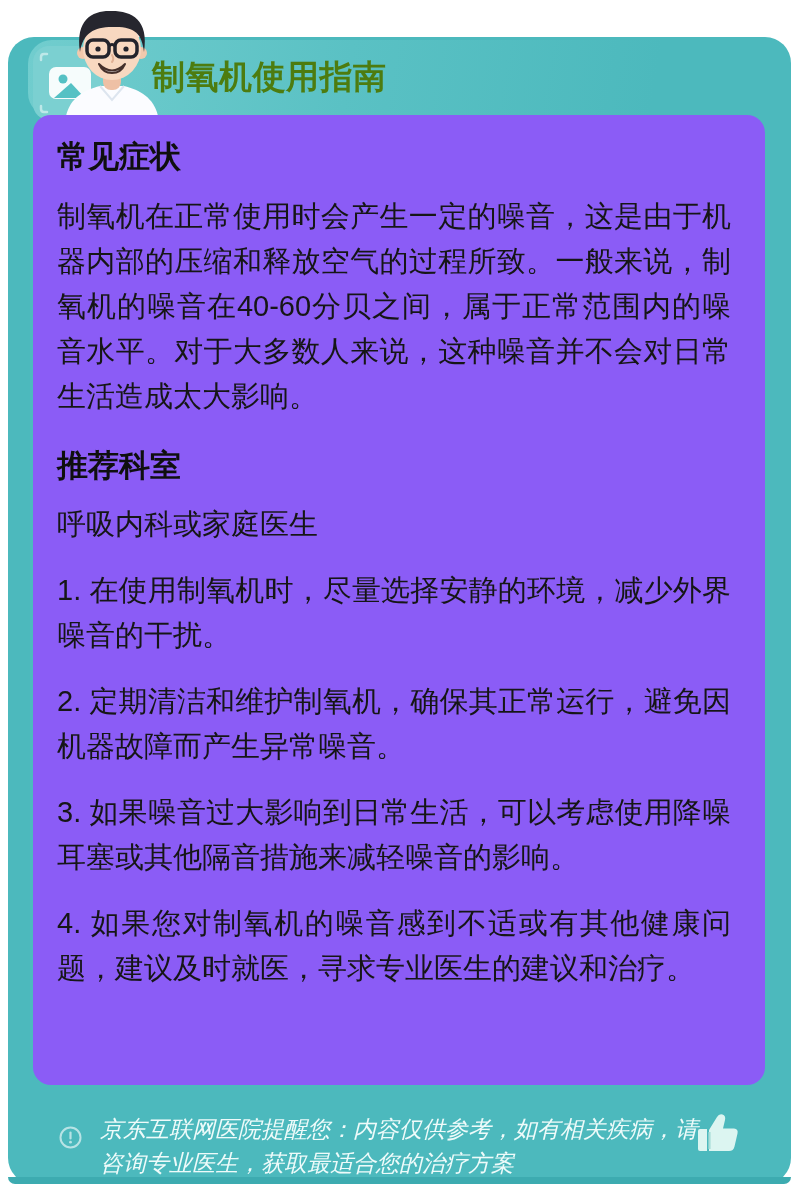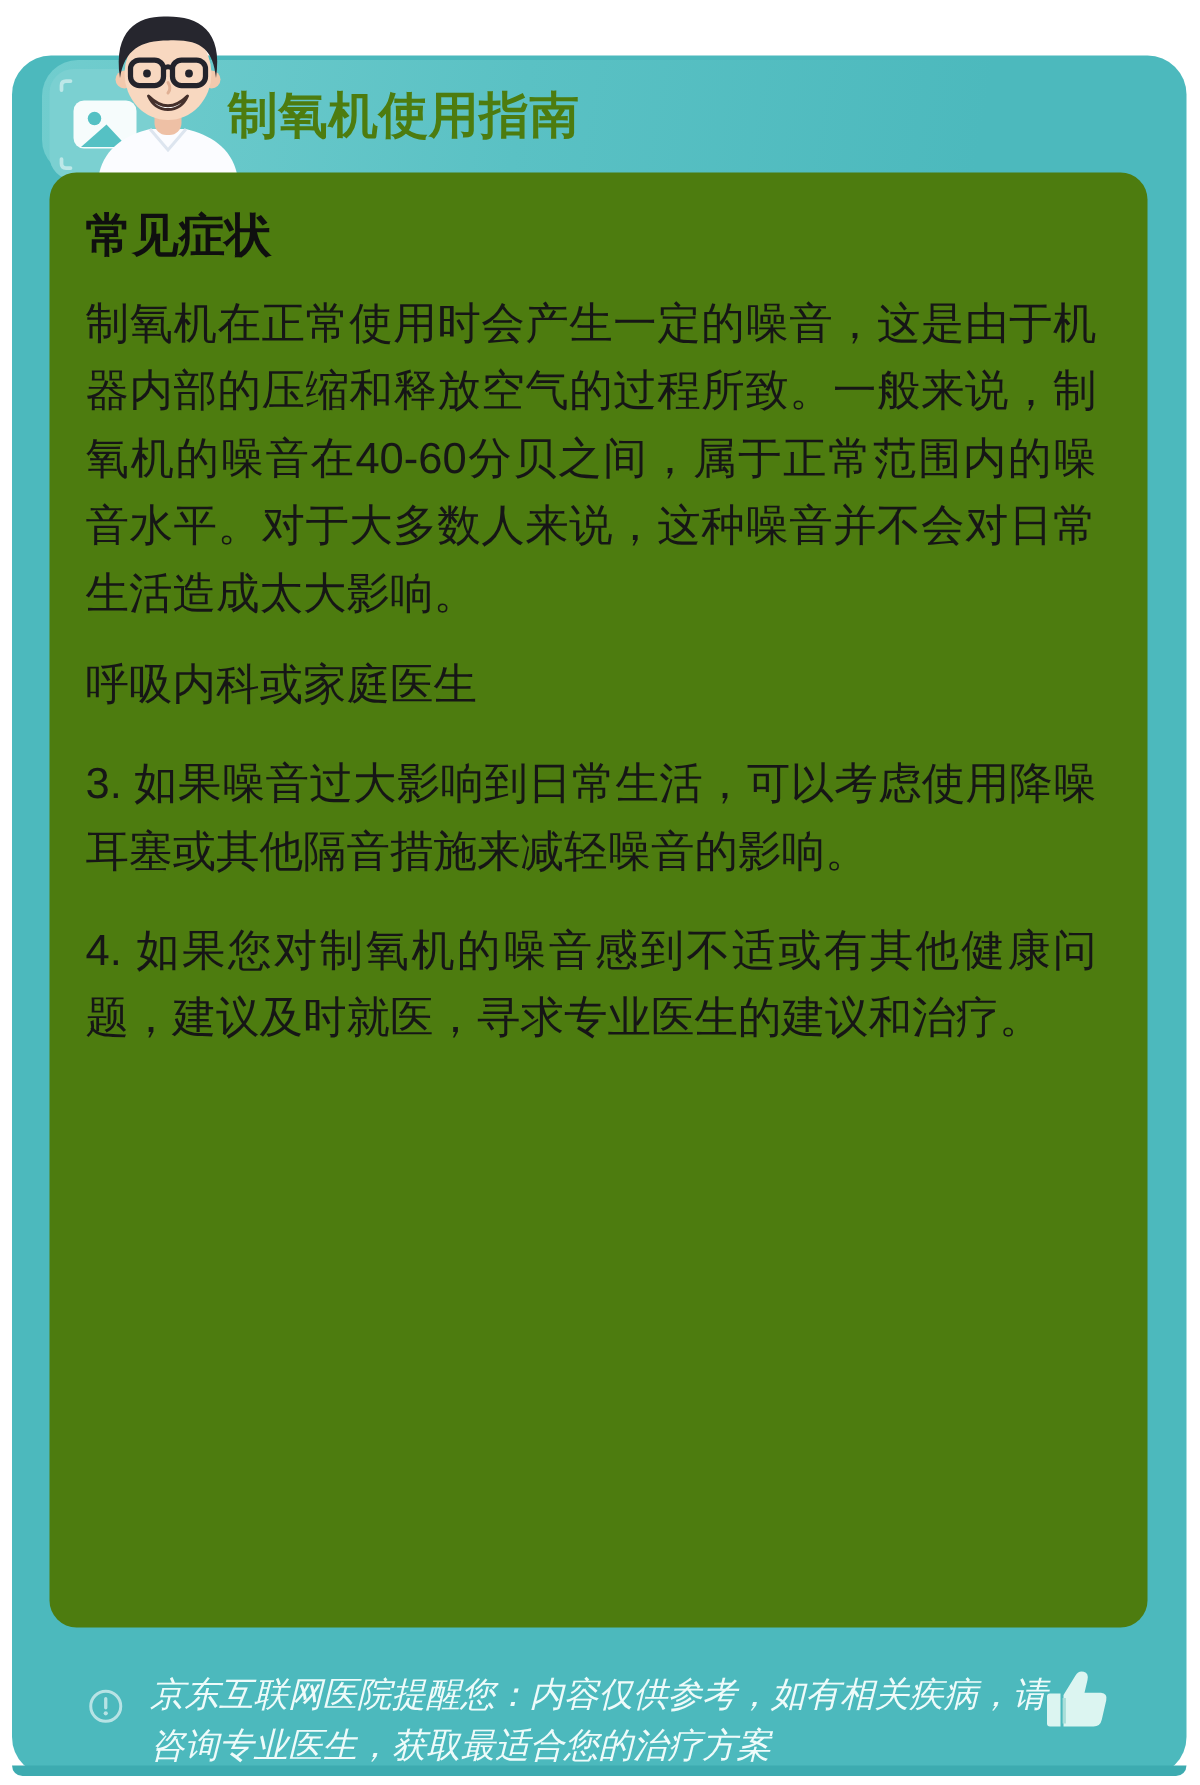--- a/index.html
+++ b/index.html
@@ -24,21 +24,21 @@
     position:absolute;left:33px;top:46px;width:74px;height:74px;
     border-radius:16px;background:#7bd0d1;
   }
   .avatar{position:absolute;left:50px;top:6px;width:124px;height:110px;}
   .page-title{
     position:absolute;left:152px;top:55px;font-size:33px;font-weight:700;
     color:#4d7c0f;letter-spacing:0.5px;white-space:nowrap;
   }
   .white-card{
     position:absolute;left:33px;top:115px;width:732px;height:970px;
-    background:#4d7c0f;border-radius:18px;box-sizing:border-box;
+    background:#8b5cf6;border-radius:18px;box-sizing:border-box;
     padding:2px 24px 0 24px;color:#151515;
   }
   .white-card h2{
     font-size:31px;line-height:40px;font-weight:700;color:#0f0f0f;margin:0;
   }
   .h-symptoms{margin-top:20px !important;}
   .h-dept{margin-top:27px !important;}
   .h-care{margin-top:24px !important;}
   .body-text{
     font-size:29px;line-height:45px;margin:17px 10px 0 0;color:#161616;
@@ -91,22 +91,25 @@
   <path d="M62 49 q2.5 4 0 7" fill="none" stroke="#e0b094" stroke-width="2" stroke-linecap="round"></path>
   <path d="M49 58 Q62 71 75 58 Q71 67 62 67 Q53 67 49 58 Z" fill="#ffffff" stroke="#45302b" stroke-width="2" stroke-linejoin="round"></path>
 </svg>
 
 <div class="page-title">制氧机使用指南</div>
 
 <div class="white-card">
   <h2 class="h-symptoms">常见症状</h2>
   <p class="body-text">制氧机在正常使用时会产生一定的噪音，这是由于机器内部的压缩和释放空气的过程所致。一般来说，制氧机的噪音在40-60分贝之间，属于正常范围内的噪音水平。对于大多数人来说，这种噪音并不会对日常生活造成太大影响。</p>
 
+  <h2 class="h-dept">推荐科室</h2>
   <p class="body-text p-dept">呼吸内科或家庭医生</p>
 
+  <p class="body-text care-item">1. 在使用制氧机时，尽量选择安静的环境，减少外界噪音的干扰。</p>
+  <p class="body-text care-item">2. 定期清洁和维护制氧机，确保其正常运行，避免因机器故障而产生异常噪音。</p>
   <p class="body-text care-item">3. 如果噪音过大影响到日常生活，可以考虑使用降噪耳塞或其他隔音措施来减轻噪音的影响。</p>
   <p class="body-text care-item">4. 如果您对制氧机的噪音感到不适或有其他健康问题，建议及时就医，寻求专业医生的建议和治疗。</p>
 </div>
 
 <svg class="footer-alert" viewBox="0 0 25 25">
   <circle cx="12.5" cy="12.5" r="10" fill="none" stroke="rgba(255,255,255,0.6)" stroke-width="2"></circle>
   <line x1="12.5" y1="7.5" x2="12.5" y2="13.5" stroke="rgba(255,255,255,0.6)" stroke-width="2.2" stroke-linecap="round"></line>
   <circle cx="12.5" cy="17.2" r="1.4" fill="rgba(255,255,255,0.6)"></circle>
 </svg>
 

